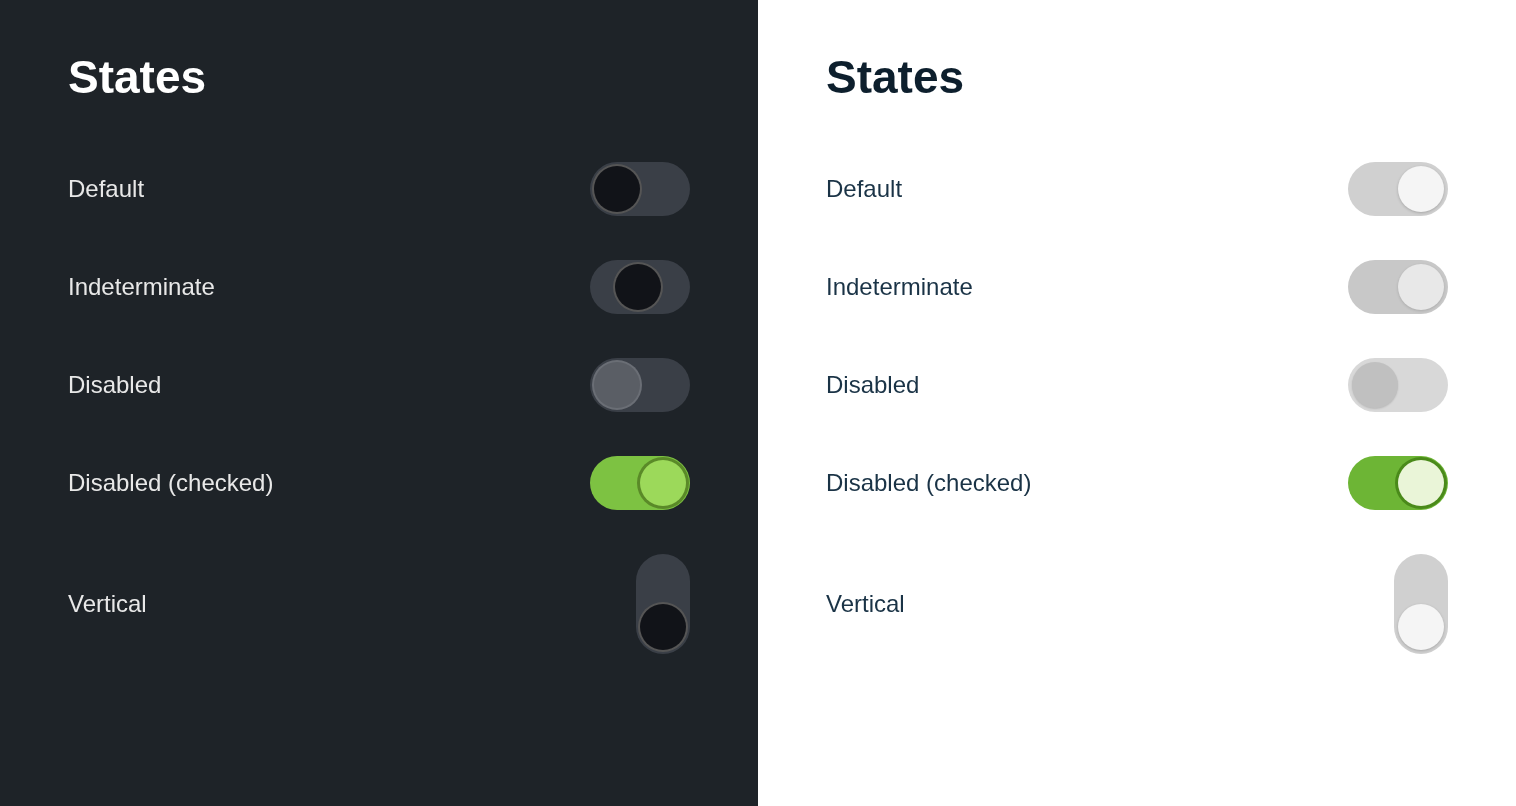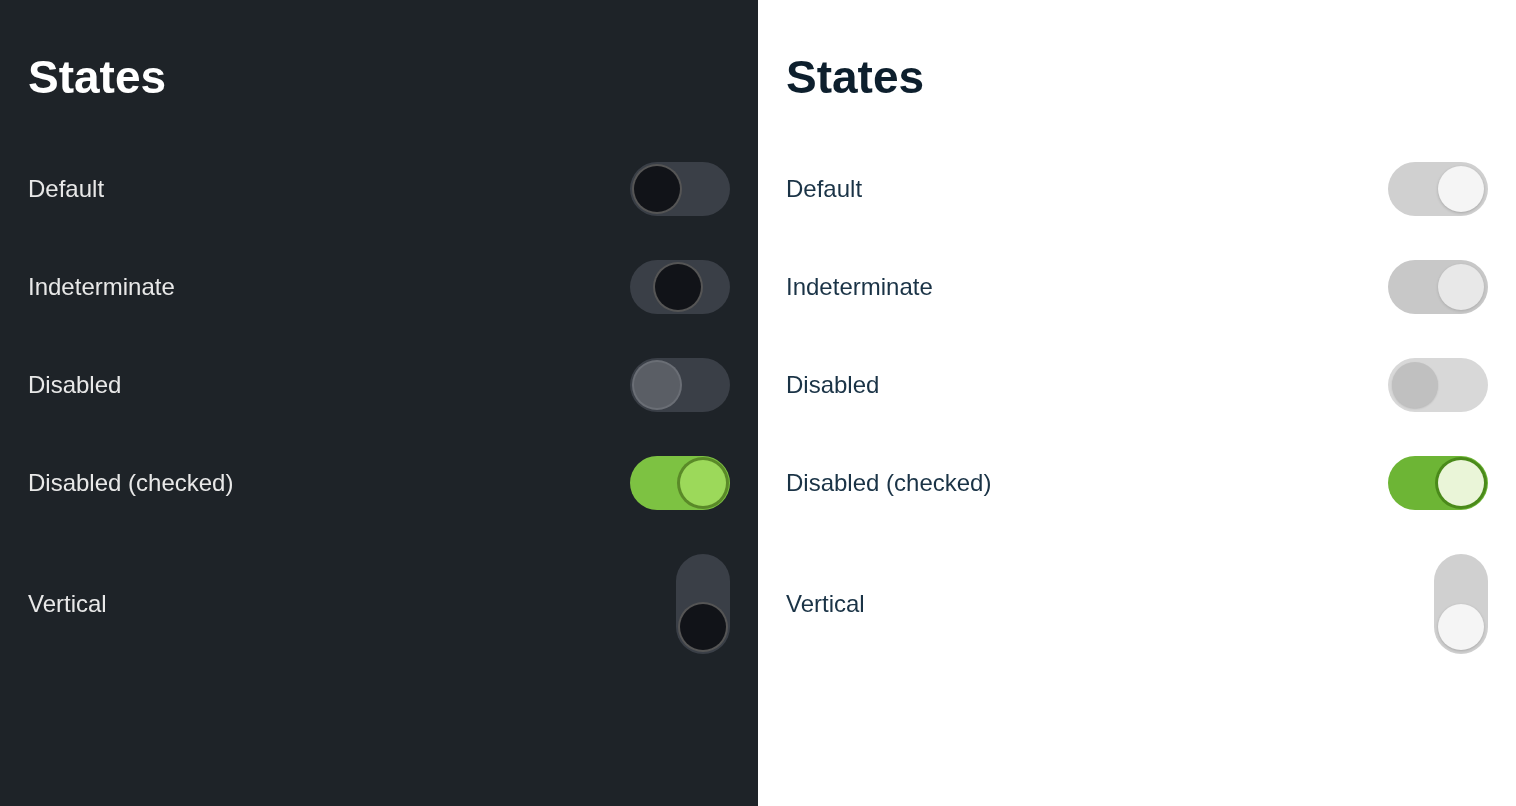--- a/index.html
+++ b/index.html
@@ -7,21 +7,21 @@
     body {
       display: flex;
       width: 1516px;
       height: 806px;
       font-family: -apple-system, BlinkMacSystemFont, 'Segoe UI', sans-serif;
       overflow: hidden;
     }
 
     .panel {
       flex: 1;
-      padding: 50px 28px;
+      padding: 50px 68px;
       display: flex;
       flex-direction: column;
       gap: 0;
     }
 
     .panel-dark {
       background-color: #1e2328;
     }
 
     .panel-light {

